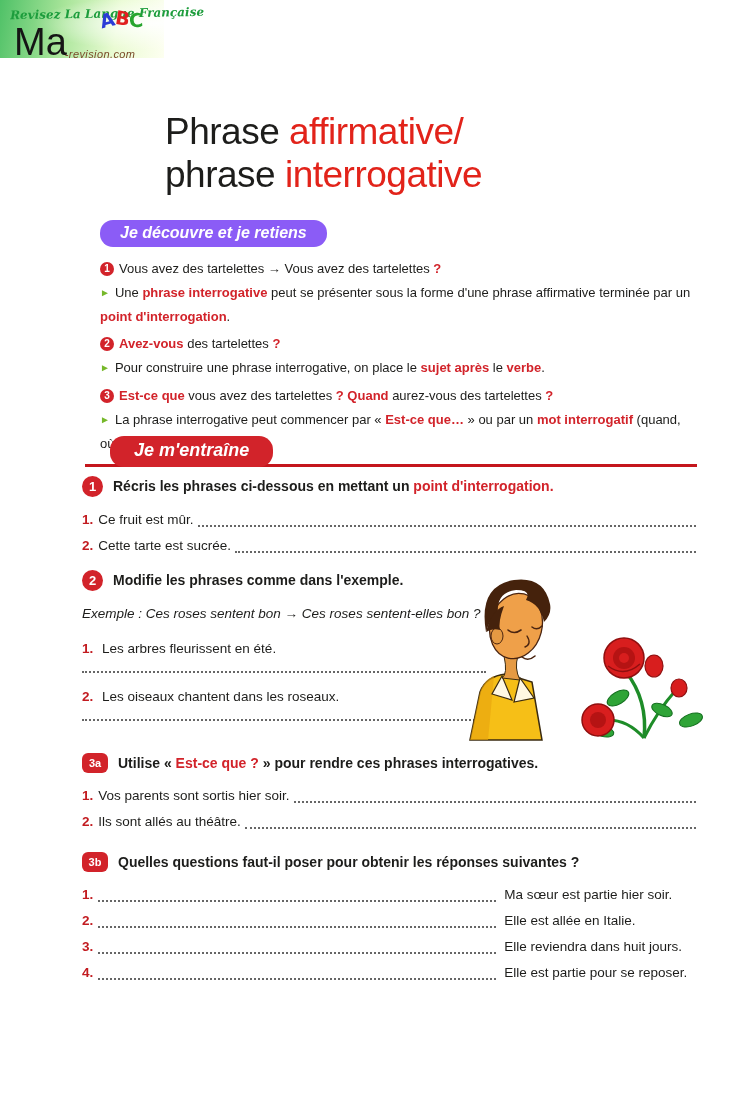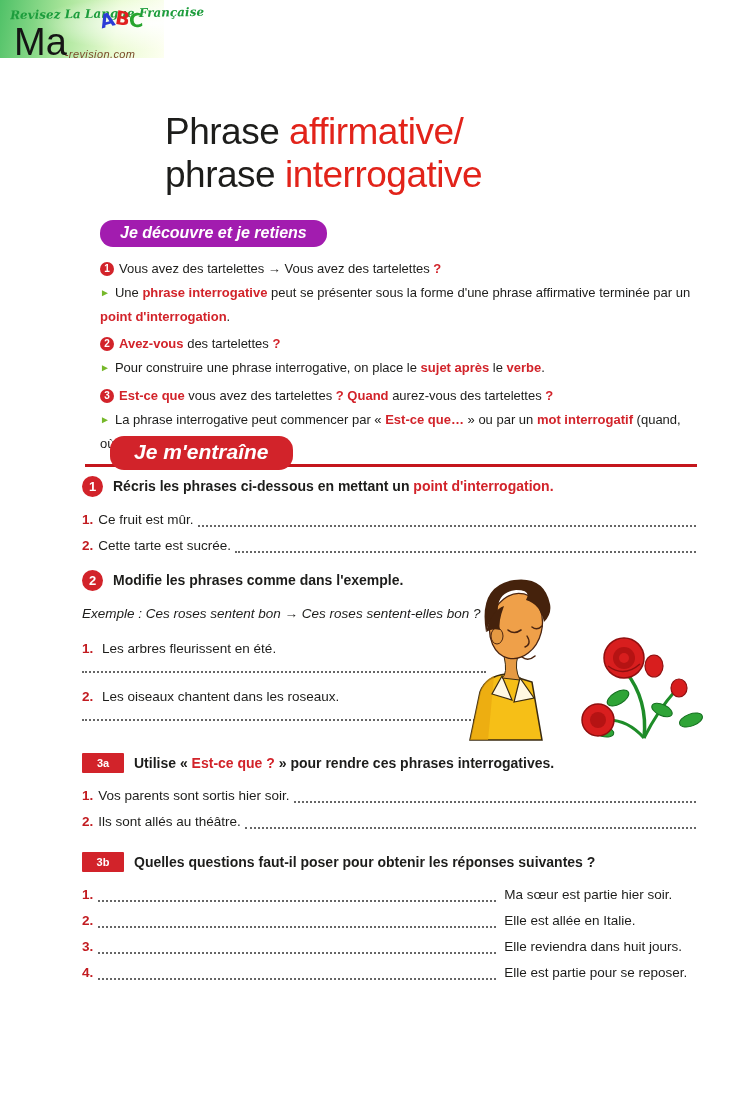--- a/index.html
+++ b/index.html
@@ -26,47 +26,47 @@
   .logo-abc span{display:inline-block;}
   .abc-a{color:#2a3bd6;transform:rotate(-14deg);}
   .abc-b{color:#e02020;transform:rotate(9deg) translateY(-2px);}
   .abc-c{color:#28a52e;transform:rotate(-6deg);}
   
   .page-title{position:absolute;left:165px;top:110px;font-weight:normal;font-size:37px;line-height:43px;letter-spacing:-.5px;}
   .t-black{color:#1d1d1b;}
   .t-red{color:#e2231a;}
   
   .banner-green{
-    position:absolute;left:100px;top:220px;background:#a21caf;color:#fff;
+    position:absolute;left:100px;top:220px;background:#8b5cf6;color:#fff;
     font-weight:bold;font-style:italic;font-size:16px;padding:4px 20px 5px;border-radius:13px;
   }
   .rule-red{position:absolute;left:85px;top:464px;width:612px;height:3px;background:#c4161c;}
   .banner-red{
     position:absolute;left:110px;top:436px;background:#d2232a;color:#fff;
-    font-weight:bold;font-style:italic;font-size:21px;padding:4px 24px 6px;border-radius:14px;
+    font-weight:bold;font-style:italic;font-size:18px;padding:4px 24px 6px;border-radius:14px;
   }
   
   .discover{position:absolute;left:100px;top:257px;width:592px;font-size:13px;line-height:23px;}
   .d-line{margin:0 0 1px 0;}
   .d-line.gap{margin-top:4px;}
   .num-sm{
     display:inline-flex;width:14px;height:14px;border-radius:50%;background:#d2232a;color:#fff;
     font-size:10px;font-weight:bold;align-items:center;justify-content:center;margin-right:5px;
     position:relative;top:-1px;
   }
   .tri{color:#76b82a;font-size:10px;margin-right:5px;position:relative;top:-1px;}
   .rb{color:#d2232a;font-weight:bold;}
   
   .ex{position:absolute;left:82px;width:614px;font-size:13.5px;line-height:19px;}
   .ex-head{display:flex;align-items:center;gap:10px;font-weight:bold;font-size:14px;margin-bottom:13px;}
   .num-lg{
     flex:0 0 auto;display:inline-flex;width:21px;height:21px;border-radius:50%;background:#d2232a;color:#fff;
     font-size:13px;font-weight:bold;align-items:center;justify-content:center;font-style:normal;
   }
-  .num-lg.wide{width:42px;height:20px;border-radius:1px;font-size:11px;}
+  .num-lg.wide{width:26px;height:20px;border-radius:6px;font-size:11px;}
   .item-row{display:flex;align-items:baseline;margin-bottom:7px;}
   .item-num{color:#c21b20;font-weight:bold;margin-right:5px;flex:0 0 auto;}
   .item-text{flex:0 0 auto;margin-right:4px;}
   .dot-fill{flex:1 1 auto;border-bottom:2px dotted #666;height:14px;align-self:flex-end;margin-bottom:2px;}
   .dot-fixed{flex:0 0 398px;border-bottom:2px dotted #666;height:14px;align-self:flex-end;margin-bottom:2px;margin-right:8px;}
   .answer{flex:0 0 auto;white-space:nowrap;}
   .example{font-style:italic;margin:0 0 16px 0;}
   .ex2-col{width:404px;}
   .dot-line{width:100%;border-bottom:2px dotted #666;height:1px;margin:12px 0 14px 0;}
   .illus{position:absolute;left:366px;top:0;width:262px;height:172px;}

